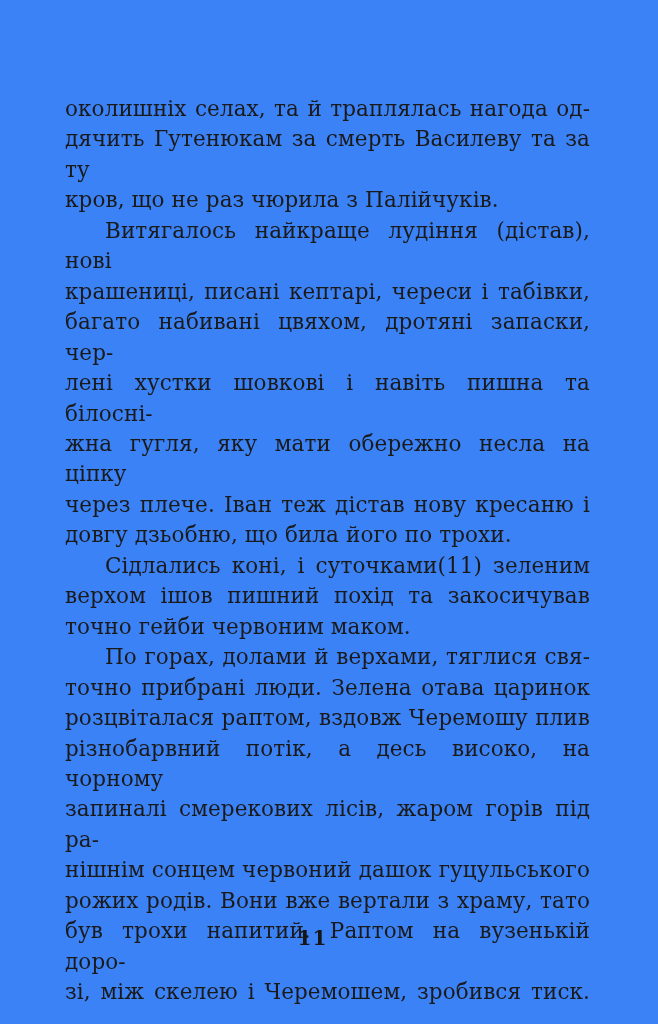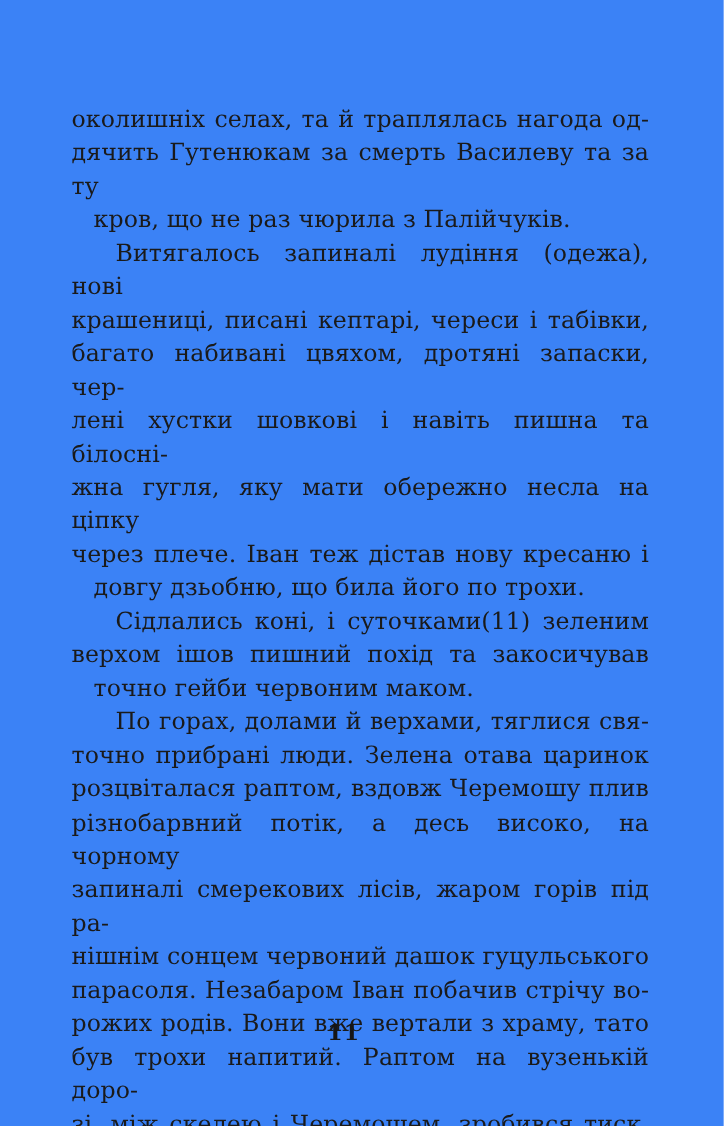--- a/index.html
+++ b/index.html
@@ -29,21 +29,20 @@
     color: #1a1a1a;
     letter-spacing: 0.1px;
   }
   .line {
     text-align: justify;
     text-align-last: justify;
     white-space: normal;
   }
   .line.end {
     text-align-last: left;
-    margin-left: 20px;
   }
   .line.indent {
     text-indent: 40px;
   }
   .page-number {
     position: absolute;
     top: 926px;
     left: 65px;
     width: 495px;
     text-align: center;
@@ -54,35 +53,34 @@
   }
 </style>
 </head>
 <body>
 
 <div class="book-page">
   <div class="text-block">
       <div class="line">околишніх селах, та й траплялась нагода од-</div>
       <div class="line">дячить Гутенюкам за смерть Василеву та за ту</div>
       <div class="line end">кров, що не раз чюрила з Палійчуків.</div>
-      <div class="line indent">Витягалось запиналі лудіння (одежа), нові</div>
+      <div class="line indent">Витягалось найкраще лудіння (дістав), нові</div>
       <div class="line">крашениці, писані кептарі, череси і табівки,</div>
       <div class="line">багато набивані цвяхом, дротяні запаски, чер-</div>
       <div class="line">лені хустки шовкові і навіть пишна та білосні-</div>
       <div class="line">жна гугля, яку мати обережно несла на ціпку</div>
       <div class="line">через плече. Іван теж дістав нову кресаню і</div>
       <div class="line end">довгу дзьобню, що била його по трохи.</div>
       <div class="line indent">Сідлались коні, і суточками(11) зеленим</div>
       <div class="line">верхом ішов пишний похід та закосичував</div>
       <div class="line end">точно гейби червоним маком.</div>
       <div class="line indent">По горах, долами й верхами, тяглися свя-</div>
       <div class="line">точно прибрані люди. Зелена отава царинок</div>
       <div class="line">розцвіталася раптом, вздовж Черемошу плив</div>
       <div class="line">різнобарвний потік, а десь високо, на чорному</div>
       <div class="line">запиналі смерекових лісів, жаром горів під ра-</div>
       <div class="line">нішнім сонцем червоний дашок гуцульського</div>
-      <div class="line">парасоля. Незабаром Іван побачив стрічу во-</div>
       <div class="line">рожих родів. Вони вже вертали з храму, тато</div>
       <div class="line">був трохи напитий. Раптом на вузенькій доро-</div>
       <div class="line">зі, між скелею і Черемошем, зробився тиск.</div>
     </div>
   <div class="page-number">11</div>
 </div>
 
 </body></html>

